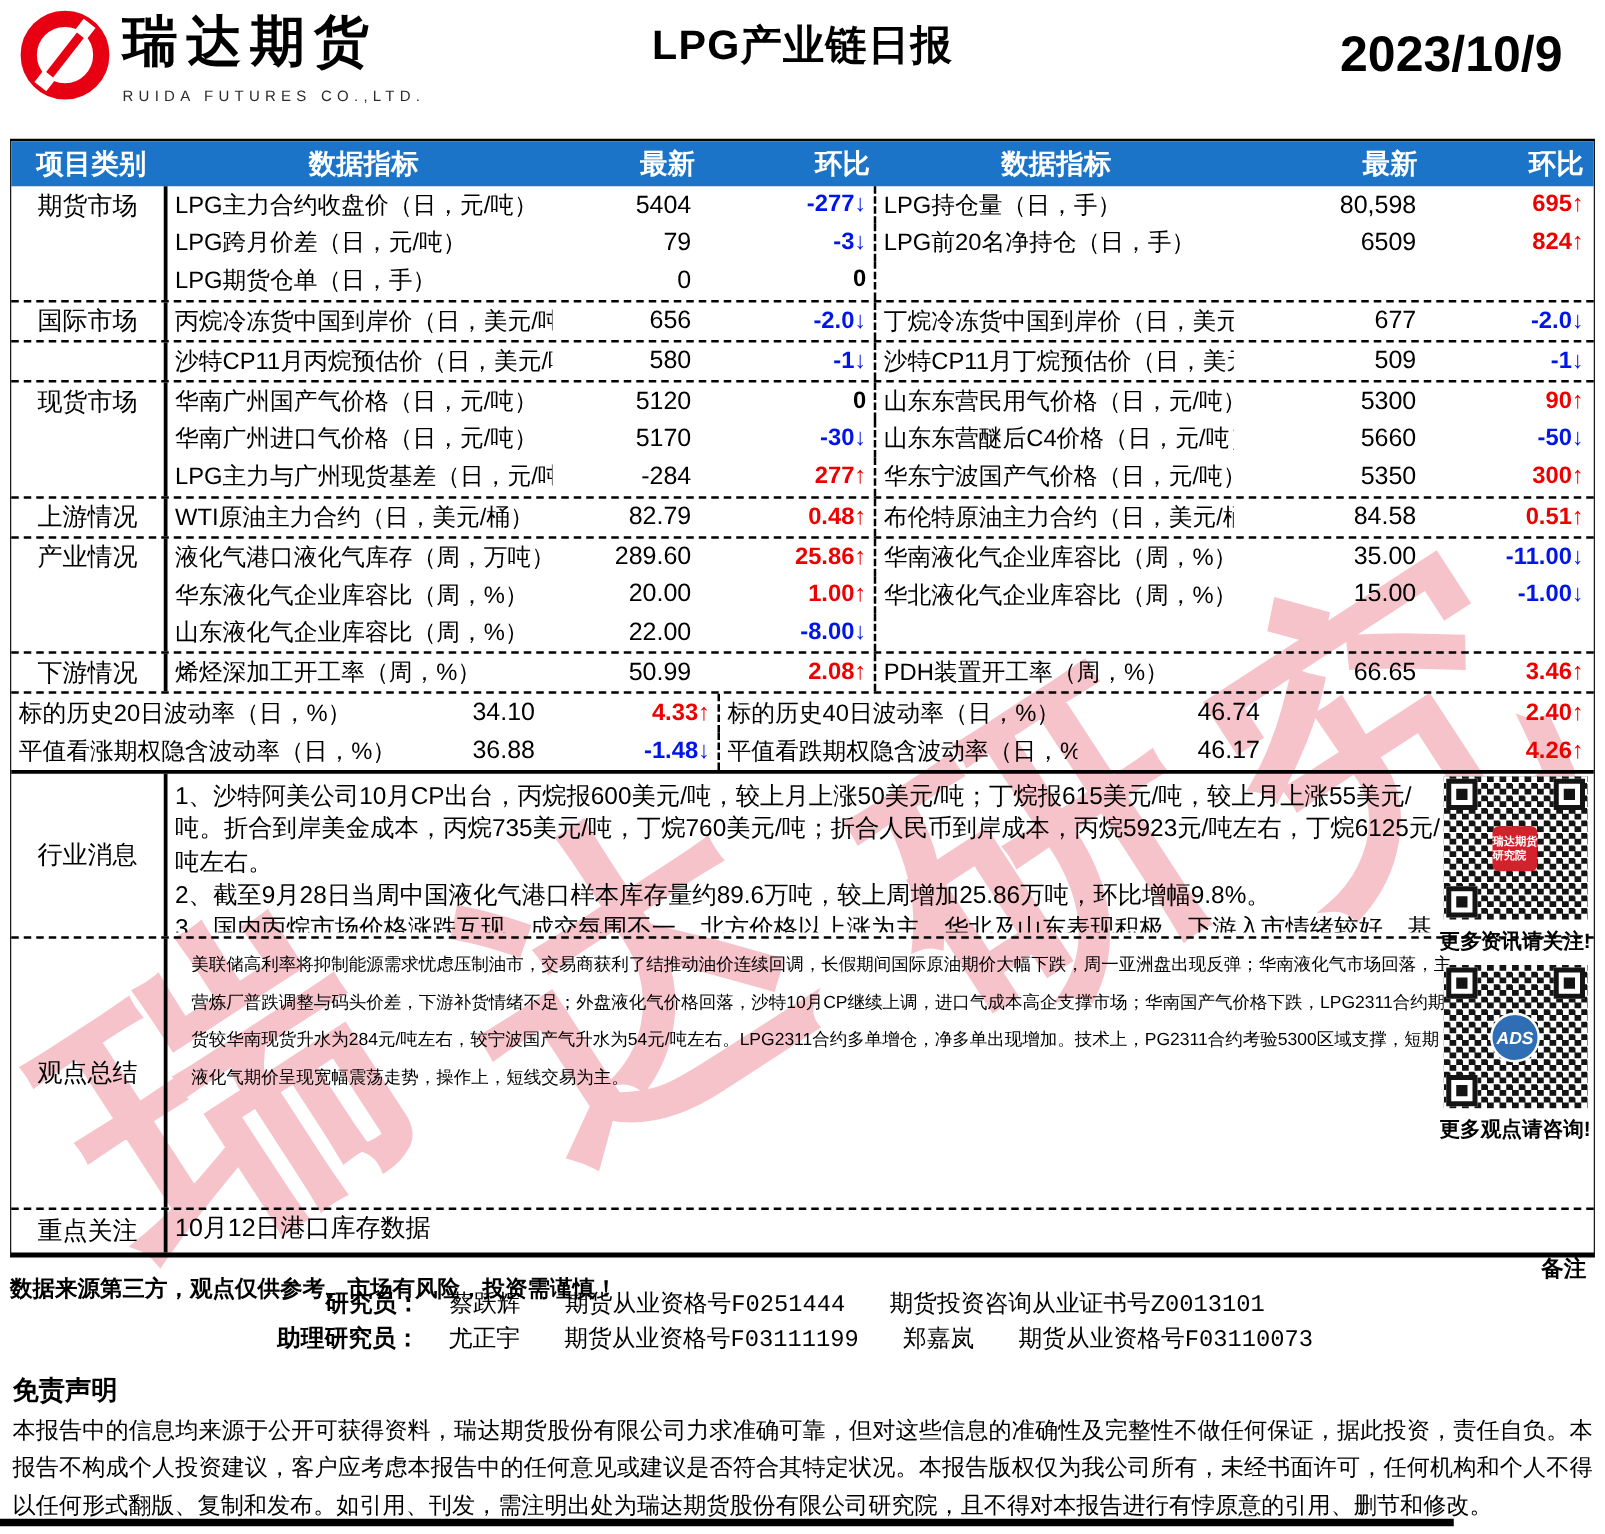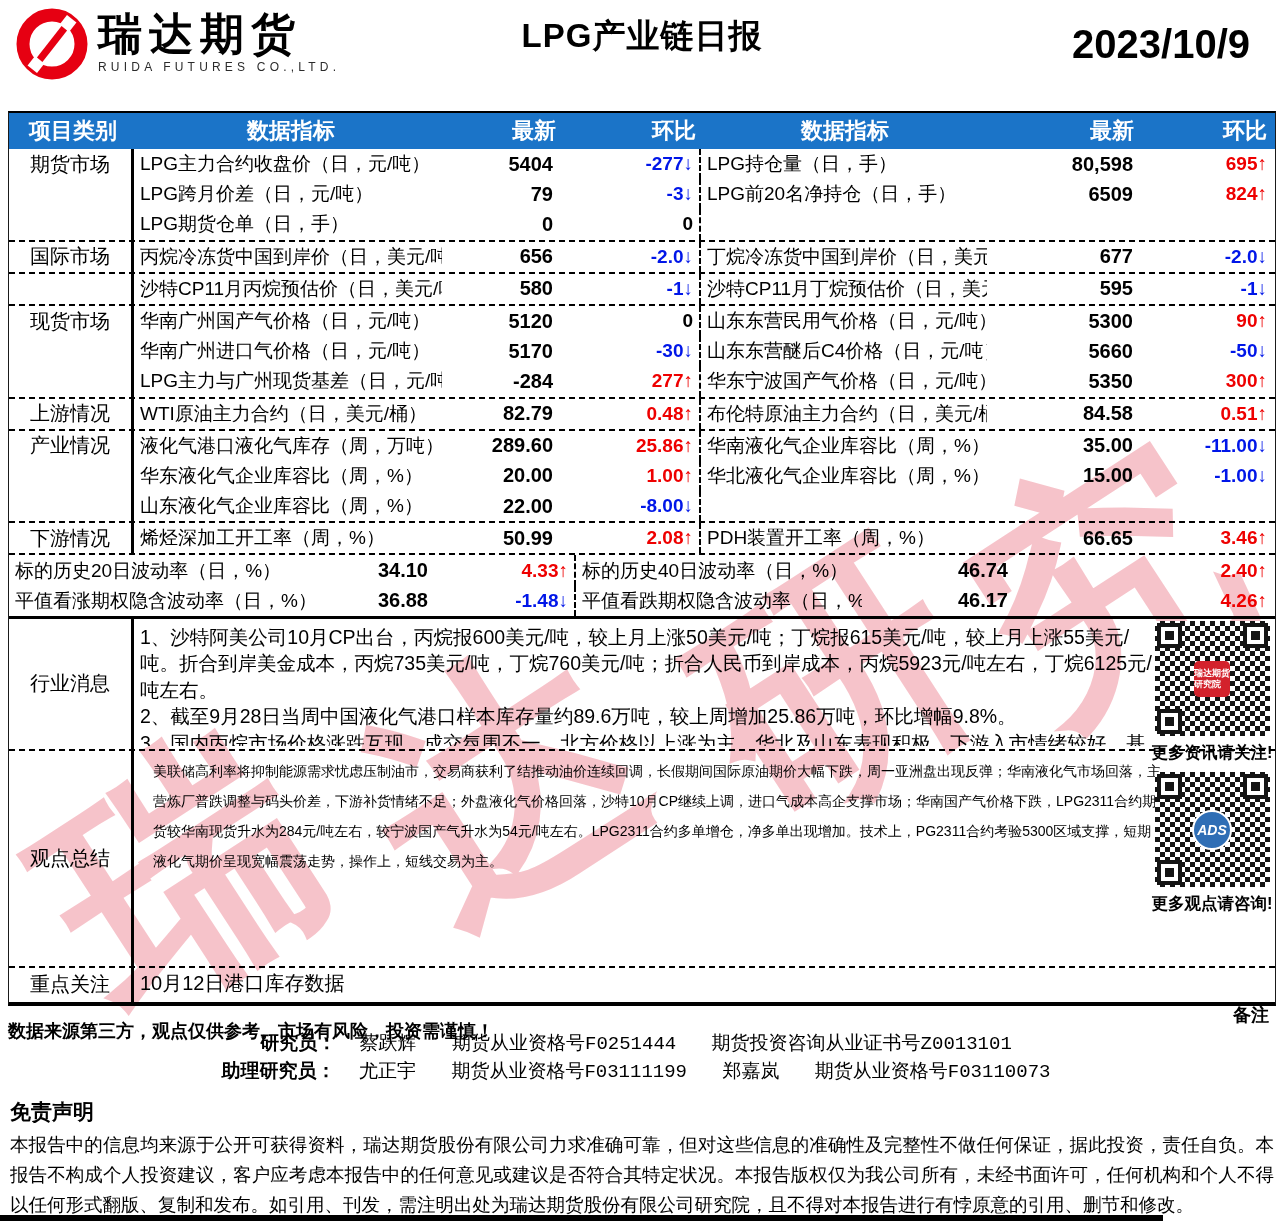--- a/index.html
+++ b/index.html
@@ -11,21 +11,21 @@
       color:rgba(232,96,115,0.38);font-size:255px;line-height:1;user-select:none;}
   .wm span{display:inline-block;transform:rotate(-33deg);}
   .wm1{left:55px;top:745px;} .wm2{left:375px;top:655px;}
   .wm3{left:705px;top:555px;} .wm4{left:975px;top:455px;}
 
   
   .hdr{position:absolute;left:0;top:0;width:100%;height:113px;z-index:2;}
   .logo{position:absolute;left:16px;top:8px;display:flex;align-items:flex-start;}
   .logo-txt{margin-left:10px;}
   .logo-cn{font-size:44px;font-weight:bold;letter-spacing:7px;line-height:52px;}
-  .logo-en{font-size:12px;letter-spacing:4.2px;color:#2b2b2b;margin-top:0;}
+  .logo-en{font-size:12px;letter-spacing:4.2px;color:#2b2b2b;margin-top:10px;}
   .rep-title{position:absolute;left:0;right:0;top:14px;text-align:center;
              font-size:33px;font-weight:bold;letter-spacing:1px;}
   .rep-date{position:absolute;right:34px;top:22px;font-size:40px;font-weight:bold;}
 
   
   .frame{position:absolute;left:8px;top:111px;width:1268px;z-index:1;
          border-top:2px solid #000;border-left:1px solid #1a1a1a;border-right:1px solid #1a1a1a;
          border-bottom:4px solid #000;box-sizing:border-box;background:transparent;}
   .thead{display:flex;height:36px;background:#1b74c8;color:#fff;font-weight:bold;
          font-size:22px;align-items:center;}
@@ -46,21 +46,21 @@
   .sec .cat .cat-inner{height:30.2px;display:flex;align-items:center;}
   .sec.vcenter .cat{align-items:center;}
   .rows{flex:1;min-width:0;}
   .row{display:flex;height:30.2px;align-items:flex-end;}
   .half{display:flex;align-items:center;box-sizing:border-box;height:100%;}
   .half.l{width:565px;flex:none;}
   .half.r{flex:1;border-left:2px dashed #000;min-width:0;}
   .ind{font-size:19px;white-space:nowrap;overflow:hidden;box-sizing:border-box;padding-left:6px;}
   .half.l .ind{width:308px;flex:none;}
   .half.r .ind{width:286px;flex:none;}
-  .val{font-size:20px;font-weight:bold;text-align:right;box-sizing:border-box;padding-right:14px;}
+  .val{font-size:20px;font-weight:normal;text-align:right;box-sizing:border-box;padding-right:14px;}
   .half.l .val{width:125px;flex:none;}
   .half.r .val{width:160px;flex:none;}
   .chg{font-size:19px;font-weight:bold;text-align:right;box-sizing:border-box;flex:1;}
   .half.l .chg{padding-right:6px;}
   .half.r .chg{padding-right:8px;}
   .dir-up{color:#ee0000;} .dir-down{color:#0016e8;} .dir-flat{color:#000;}
 
   
   .sec .txt-wrap{flex:1;min-width:0;position:relative;box-sizing:border-box;padding:5px 0 0 6px;}
   .sec-news{height:130px;} .sec-sum{height:215px;} .sec-focus{height:34px;}
@@ -207,21 +207,21 @@
           </div>
           <div class="rows">
             <div class="row">
               <div class="half l">
                 <div class="ind">沙特CP11月丙烷预估价（日，美元/吨）</div>
                 <div class="val">580</div>
                 <div class="chg dir-down">-1↓</div>
               </div>
               <div class="half r">
                 <div class="ind">沙特CP11月丁烷预估价（日，美元/吨）</div>
-                <div class="val">595</div>
+                <div class="val">509</div>
                 <div class="chg dir-down">-1↓</div>
               </div>
             </div>
           </div>
         </div>
         <div class="sec">
           <div class="cat">
             <div class="cat-inner">现货市场</div>
           </div>
           <div class="rows">

